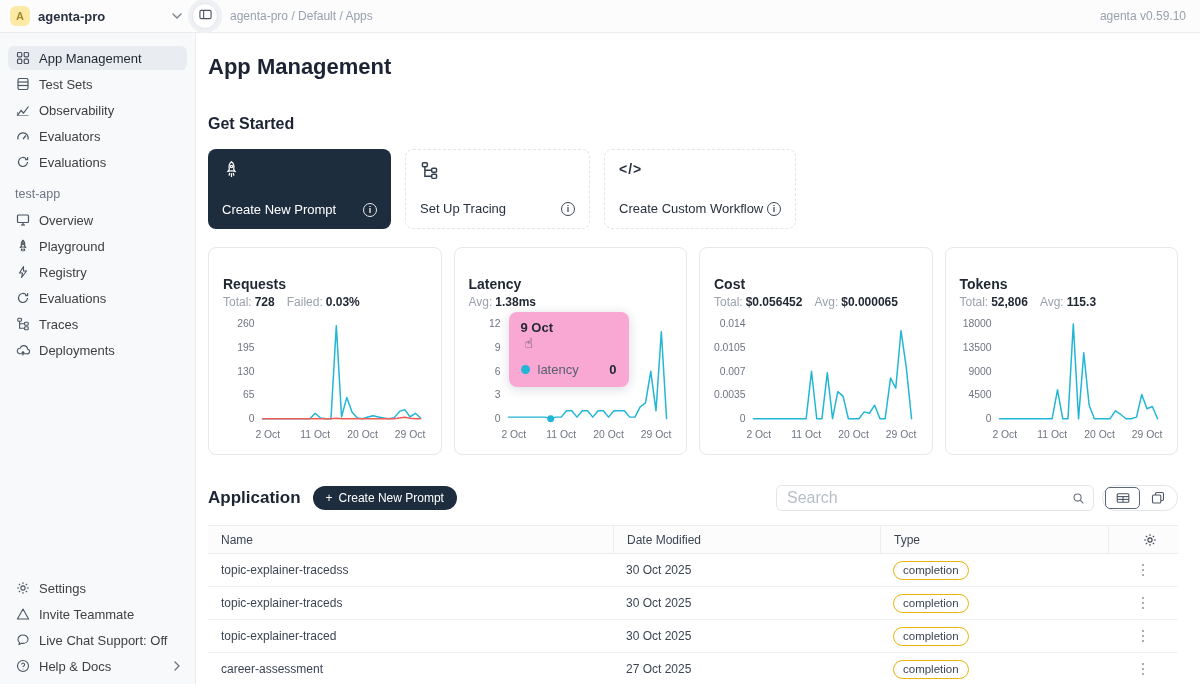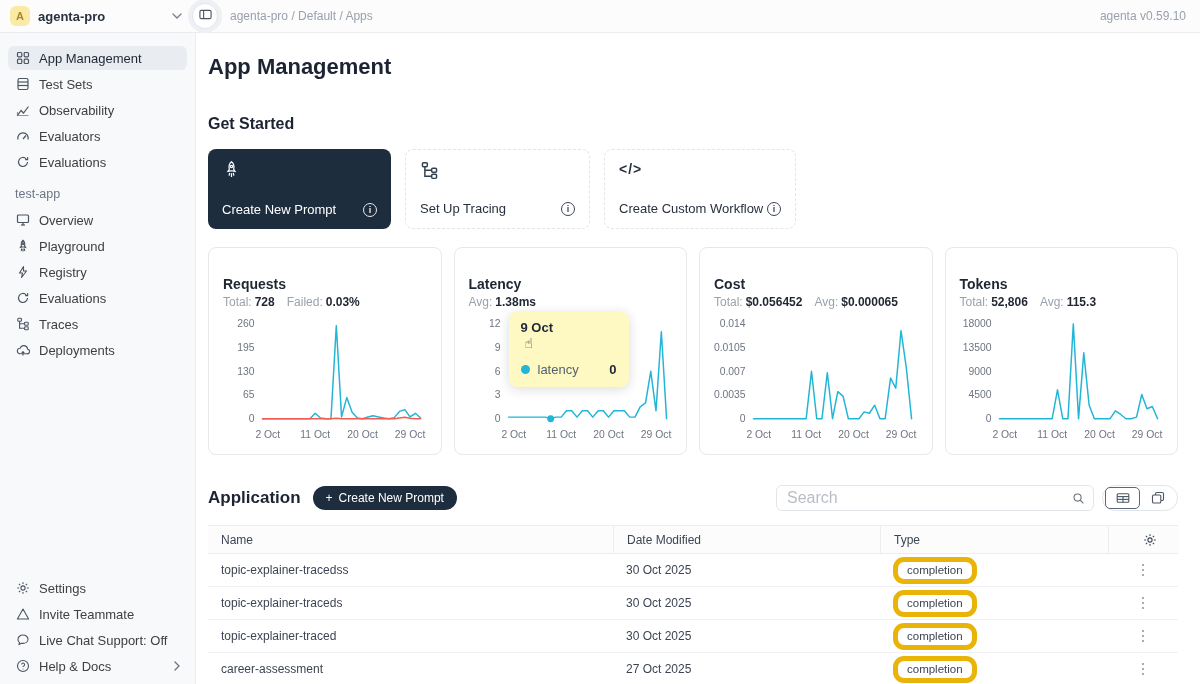--- a/index.html
+++ b/index.html
@@ -56,21 +56,21 @@
   .chart-card { flex:1; height:208px; border:1px solid #e6e8ec; border-radius:8px;
     padding:28px 14px; position:relative; background:#fff; }
   .chart-title { font-size:14px; font-weight:600; color:#1f2733; }
   .chart-stats { margin-top:3px; font-size:12px; display:flex; gap:12px; }
   .stat-label { color:#9aa2ad; margin-right:3px; }
   .stat-value { color:#1f2733; font-weight:600; }
   .chart-svg { width:100%; display:block; margin-top:5px; }
   .chart-svg text { font-family:"Liberation Sans","DejaVu Sans",sans-serif; }
   .tick { font-size:10.5px; fill:#6e7580; }
 
-  .chart-tooltip { position:absolute; left:54px; top:64px; width:120px; background:#fef9c3;
+  .chart-tooltip { position:absolute; left:54px; top:64px; width:120px; background:#f9a8d4;
     border-radius:8px; box-shadow:0 2px 12px rgba(20,30,50,.16); padding:8px 12px 10px; z-index:3; }
   .tt-date { font-size:13px; font-weight:600; color:#1f2733; }
   .tt-cursor { font-size:14px; color:#2b3442; margin:1px 0 0 4px; line-height:1; }
   .tt-row { display:flex; align-items:center; margin-top:12px; font-size:13px; color:#55606e; }
   .tt-dot { width:9px; height:9px; border-radius:50%; background:#21b5d6; margin-right:8px; flex:0 0 auto; }
   .tt-value { margin-left:auto; color:#1f2733; font-weight:600; }
 
   
   .app-header { display:flex; align-items:center; margin-top:30px; }
   .app-heading { font-size:17px; font-weight:600; color:#1c2433; }
@@ -92,21 +92,21 @@
   
   .apps-table { margin-top:14px; }
   .t-head { display:grid; grid-template-columns:405px 267px 228px 1fr; height:29px; align-items:center;
     border-top:1px solid #ecedf0; border-bottom:1px solid #ecedf0; background:#fcfcfd; }
   .t-head .hcell { font-size:12px; font-weight:500; color:#3c4553; padding-left:13px; height:100%;
     display:flex; align-items:center; }
   .t-head .hcell + .hcell { border-left:1px solid #ecedf0; }
   .t-row { display:grid; grid-template-columns:405px 267px 228px 1fr; height:33px; align-items:center;
     border-bottom:1px solid #f0f1f4; cursor:pointer; }
   .t-row .cell { font-size:12px; color:#3c4553; padding-left:13px; }
-  .badge { display:inline-block; border:5px solid #eab308; border-radius:11px; padding:2.5px 9px;
+  .badge { display:inline-block; border:1px solid #eab308; border-radius:11px; padding:2.5px 9px;
     font-size:11.5px; color:#3c4553; background:#fff; }
   .actions { display:flex; justify-content:center; }
   .kebab { display:flex; flex-direction:column; gap:2.5px; padding:4px 6px; cursor:pointer; }
   .kebab i { width:2.5px; height:2.5px; border-radius:50%; background:#8a919c; }
   .gear-wrap { display:flex; justify-content:center; width:100%; color:#4b5563; }
 </style>
 </head>
 <body>
 
 <header class="topbar">

